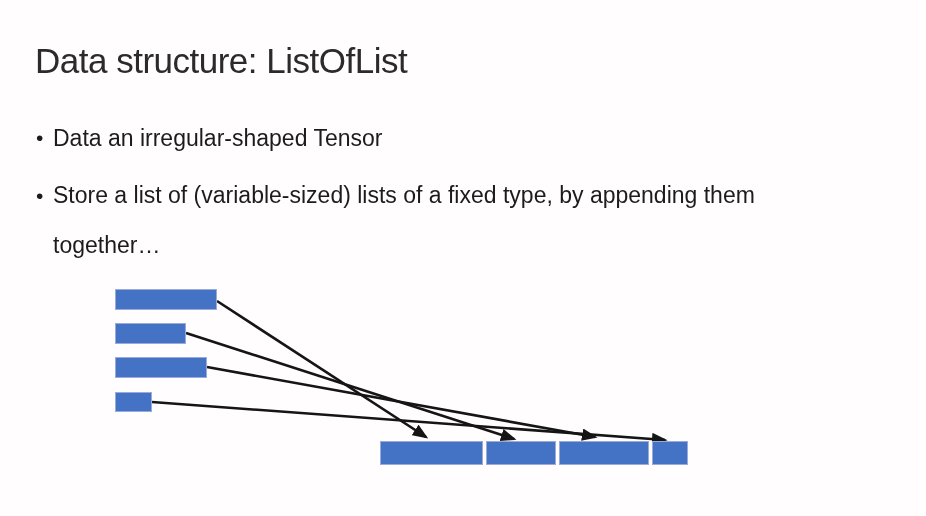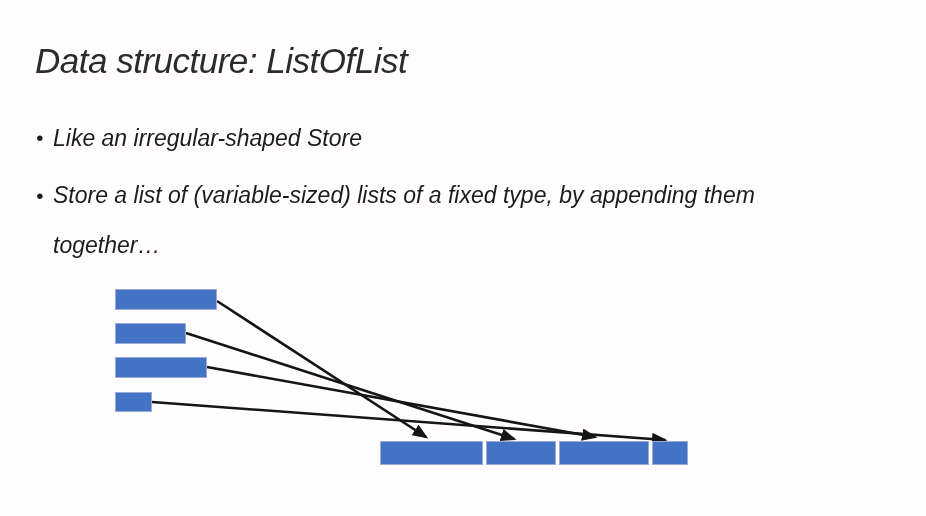--- a/index.html
+++ b/index.html
@@ -10,21 +10,20 @@
     width: 926px;
     height: 516px;
     overflow: hidden;
     background: var(--bg, #fffdfe);
     font-family: "Liberation Sans", sans-serif;
   }
   .slide {
     position: relative;
     width: 926px;
     height: 388px;
-    font-style: italic;
   }
   .title {
     position: absolute;
     left: 35px;
     top: 40px;
     margin: 0;
     font-size: 35px;
     font-weight: 400;
     letter-spacing: -0.5px;
     line-height: 42px;
@@ -89,21 +88,21 @@
 </head>
 <body>
 
 <div class="slide">
 
   <h1 class="title">Data structure: ListOfList</h1>
 
   <div class="bullets">
     <div class="bullet bullet-1">
       <span class="marker">•</span>
-      <span class="btext">Like an irregular-shaped Store</span>
+      <span class="btext">Data an irregular-shaped Tensor</span>
     </div>
     <div class="bullet bullet-2">
       <span class="marker">•</span>
       <span class="btext">Store a list of (variable-sized) lists of a fixed type, by appending them together…</span>
     </div>
   </div>
 
   <div class="diagram">
     <svg id="arrow-layer" width="926" height="516" viewBox="0 0 926 516">
       <defs>

